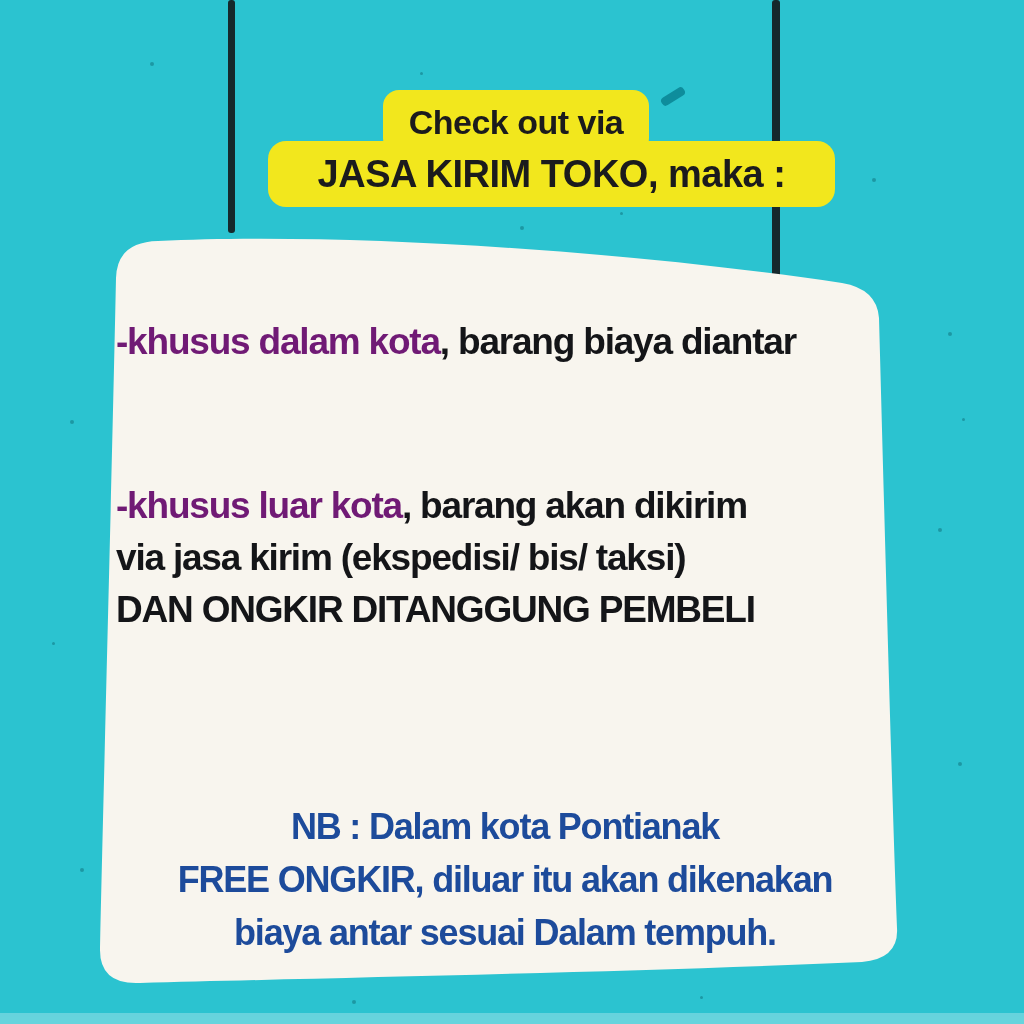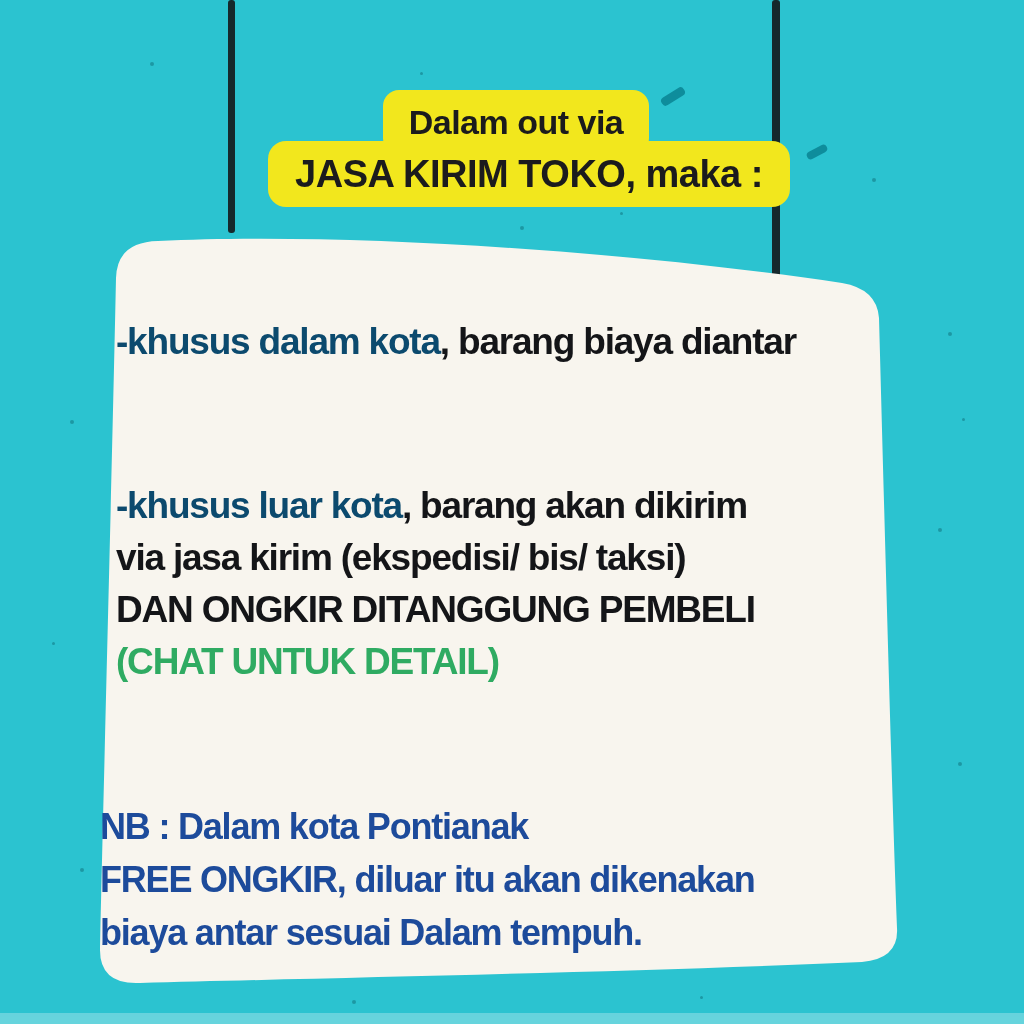--- a/index.html
+++ b/index.html
@@ -22,34 +22,34 @@
   .banner-row{
     position:absolute;background:#f2e71d;color:#1b1b1d;font-weight:bold;
     display:flex;align-items:center;justify-content:center;
     letter-spacing:-0.5px;
   }
   .banner-row1{
     left:383px;top:90px;width:266px;height:64px;border-radius:16px;
     font-size:34px;
   }
   .banner-row2{
-    left:268px;top:141px;width:522px;height:66px;border-radius:18px;
+    left:268px;top:141px;width:567px;height:66px;border-radius:18px;
     font-size:38px;
   }
   
   .card-svg{position:absolute;left:0;top:0;}
   .card-text{
     position:absolute;left:116px;top:0;width:792px;color:#141518;
     font-weight:bold;font-size:37px;letter-spacing:-1.2px;line-height:52px;
   }
   .block{position:absolute;left:0;width:792px;}
   .block-para1{top:316px;}
   .block-para2{top:480px;}
-  .block-note{top:800px;left:-16px;width:810px;text-align:left;line-height:53px;color:#1d4b9b;font-size:36px;}
-  .red{color:#0c4a6e;}
+  .block-note{top:800px;left:-16px;width:810px;text-align:center;line-height:53px;color:#1d4b9b;font-size:36px;}
+  .red{color:#701a75;}
   .green{color:#2fab62;}
   
   .bottom-strip{position:absolute;left:0;top:1013px;width:1024px;height:11px;background:rgba(255,255,255,.28);}
 </style>
 </head>
 <body>
 
 <div class="canvas">
 
   <div class="string string-left"></div>
@@ -69,21 +69,21 @@
   <div class="speck" style="left:958px;top:762px;width:4px;height:4px;"></div>
   <div class="speck" style="left:70px;top:420px;width:4px;height:4px;"></div>
   <div class="speck" style="left:52px;top:642px;width:3px;height:3px;"></div>
   <div class="speck" style="left:80px;top:868px;width:4px;height:4px;"></div>
   <div class="speck" style="left:352px;top:1000px;width:4px;height:4px;"></div>
   <div class="speck" style="left:700px;top:996px;width:3px;height:3px;"></div>
   <div class="speck" style="left:250px;top:640px;width:0;height:0;"></div>
 
   <div class="banner">
     <div class="banner-row banner-row1">
-      <span>Dalam out via</span>
+      <span>Check out via</span>
     </div>
     <div class="banner-row banner-row2">
       <span>JASA KIRIM TOKO, maka :</span>
     </div>
   </div>
 
   <svg class="card-svg" width="1024" height="1024" viewBox="0 0 1024 1024">
     <path d="M 158 241
              C 340 232, 620 250, 842 283
              Q 877 289 879 318
@@ -98,21 +98,20 @@
   <div class="card-text">
 
     <div class="block block-para1">
       <div><span class="red">-khusus dalam kota</span><span>, barang biaya diantar</span></div>
     </div>
 
     <div class="block block-para2">
       <div><span class="red">-khusus luar kota</span><span>, barang akan dikirim</span></div>
       <div>via jasa kirim (ekspedisi/ bis/ taksi)</div>
       <div>DAN ONGKIR DITANGGUNG PEMBELI</div>
-      <div class="green">(CHAT UNTUK DETAIL)</div>
     </div>
 
     <div class="block block-note">
       <div>NB : Dalam kota Pontianak</div>
       <div>FREE ONGKIR, diluar itu akan dikenakan</div>
       <div>biaya antar sesuai Dalam tempuh.</div>
     </div>
 
   </div>
 

